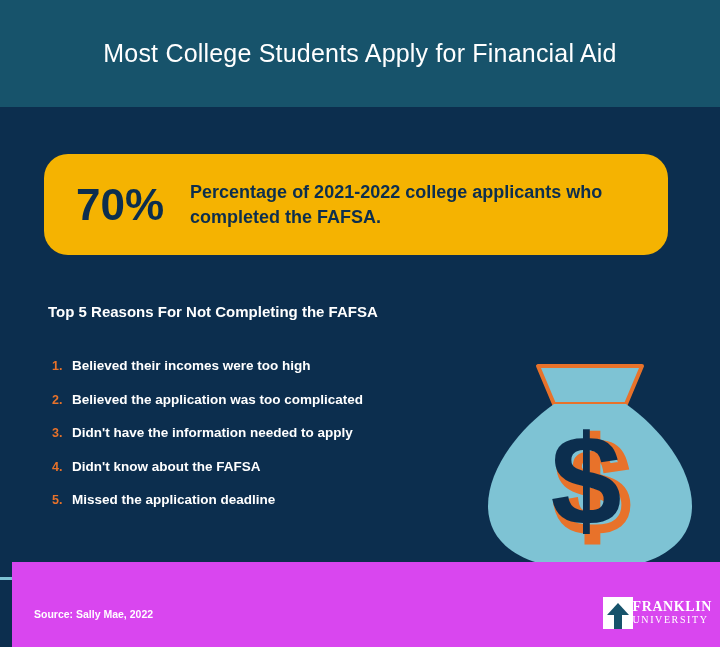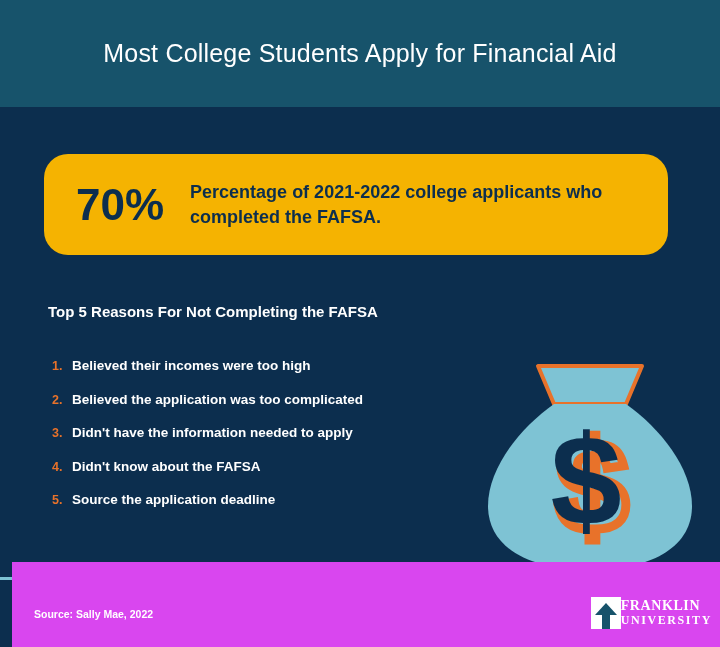--- a/index.html
+++ b/index.html
@@ -151,24 +151,23 @@
   }
   .logo-name {
     color: #ffffff;
     font-size: 14px;
     font-weight: bold;
     letter-spacing: 0.6px;
     font-family: "Liberation Serif", serif;
   }
   .logo-sub {
     color: #ffffff;
-    font-size: 12px;
+    font-size: 10px;
     letter-spacing: 1.6px;
     font-family: "Liberation Serif", serif;
-    font-weight: bold;
   }
 </style>
 </head>
 <body>
 
 <div id="infographic">
 
   <div class="header-band">
     <div class="header-title">Most College Students Apply for Financial Aid</div>
   </div>
@@ -192,21 +191,21 @@
     <li class="reason-item">
       <span class="reason-num">3.</span>
       <span class="reason-label">Didn't have the information needed to apply</span>
     </li>
     <li class="reason-item">
       <span class="reason-num">4.</span>
       <span class="reason-label">Didn't know about the FAFSA</span>
     </li>
     <li class="reason-item">
       <span class="reason-num">5.</span>
-      <span class="reason-label">Source the application deadline</span>
+      <span class="reason-label">Missed the application deadline</span>
     </li>
   </ul>
 
   <div class="money-bag">
     <svg width="220" height="220" viewBox="0 0 220 220" xmlns="http://www.w3.org/2000/svg">
 
       <path d="M58 8 L162 8 L146 46 L74 46 Z" fill="#7ec3d4" stroke="#e8722a" stroke-width="4" stroke-linejoin="round"></path>
 
       <path d="M74 46 C40 70, 8 110, 8 148 C8 190, 50 212, 110 212 C170 212, 212 190, 212 148 C212 110, 180 70, 146 46 Z" fill="#7ec3d4" stroke="#e8722a" stroke-width="0"></path>
 

